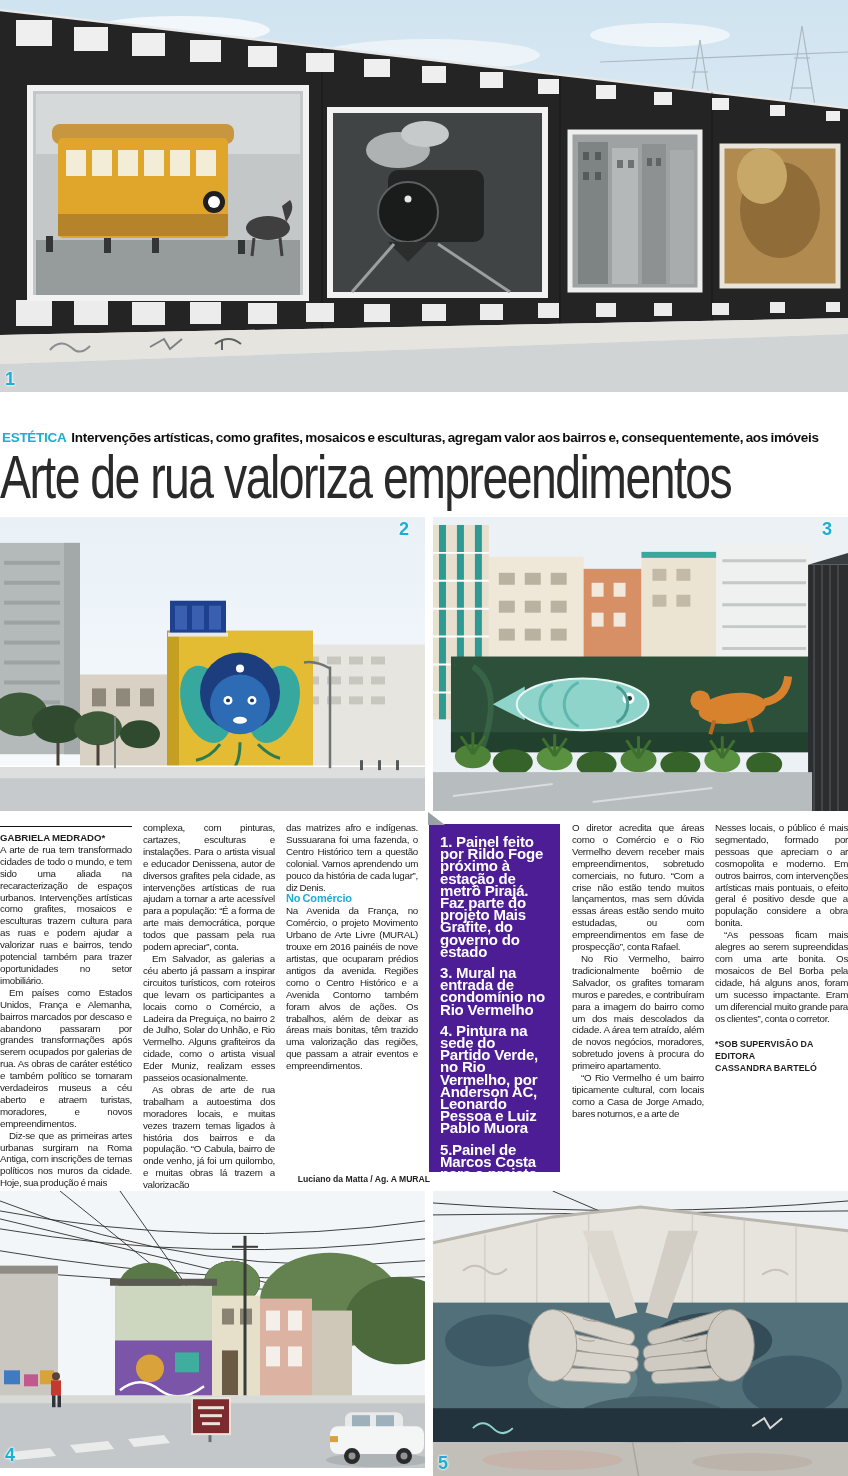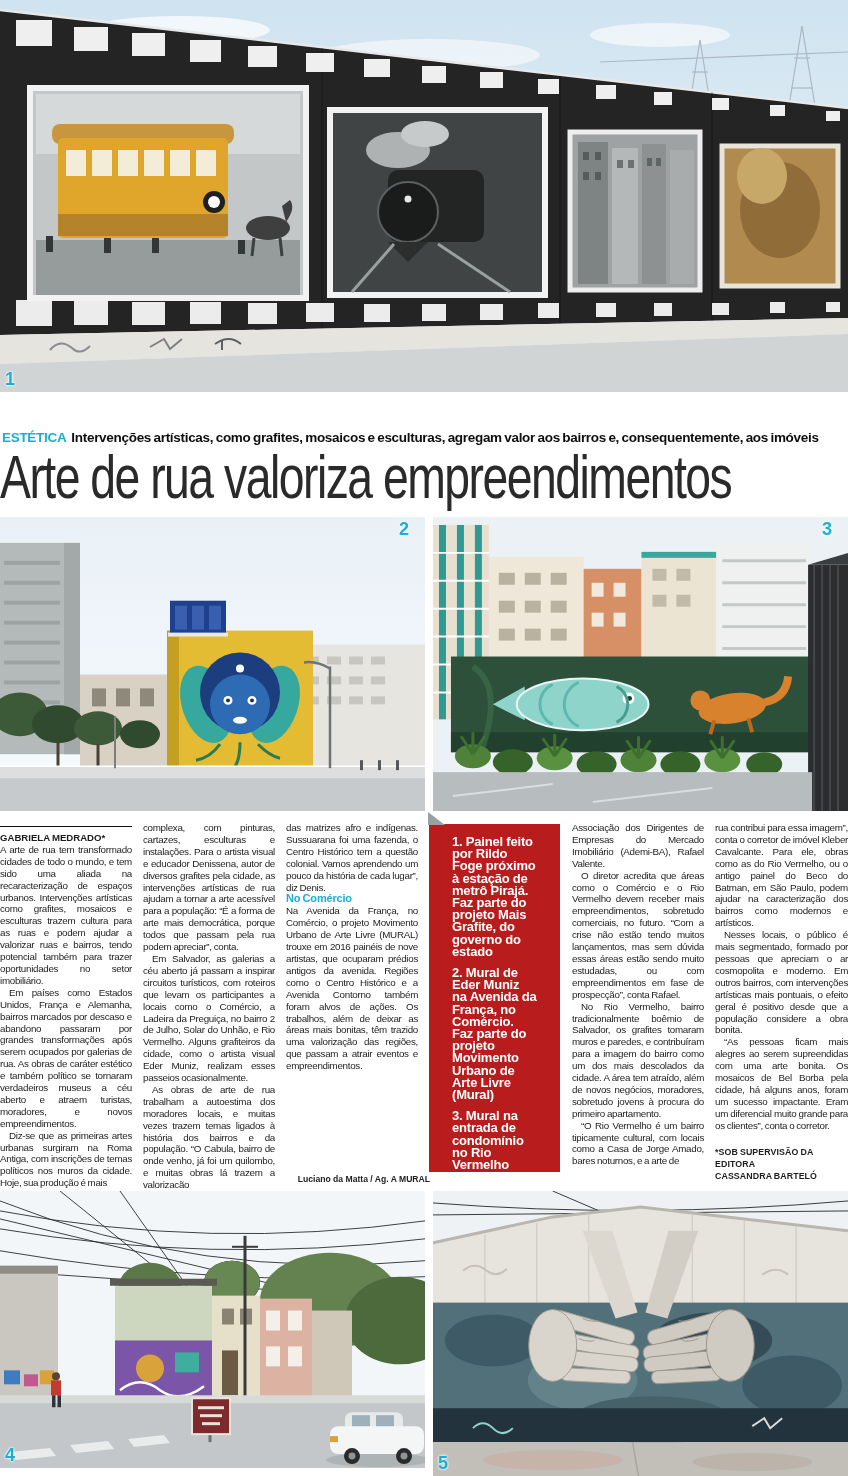--- a/index.html
+++ b/index.html
@@ -33,23 +33,23 @@
   .c2{left:143px;width:132px;}
   .c3{left:286px;width:132px;}
   .c5{left:572px;width:132px;}
   .c6{left:715px;width:133px;}
   .byline-rule{border:0;border-top:1.6px solid #111;margin:4px 0 5px;}
   .byline{font-weight:bold;font-size:9.6px;letter-spacing:0;margin:0 0 10px;}
   .subhead{color:#1bafd3;font-weight:bold;font-size:11px;margin:7px 0 1px;letter-spacing:-0.2px;text-align:left;}
   .footnote{margin-top:14px;font-weight:bold;font-size:8.8px;line-height:12px;letter-spacing:0.1px;text-align:left;}
   .footnote p{margin:0;text-indent:0 !important;}
 
-  .capbox{position:absolute;left:429px;top:824px;width:131px;height:348px;background:#b91c1c;
-          color:#ffffff;font-weight:bold;font-size:13px;line-height:12.2px;letter-spacing:-0.2px;
-          padding:12px 23px;box-sizing:border-box;}
+  .capbox{position:absolute;left:429px;top:824px;width:131px;height:348px;background:#4c1d95;
+          color:#ffffff;font-weight:bold;font-size:15px;line-height:12.2px;letter-spacing:-0.2px;
+          padding:12px 11px;box-sizing:border-box;}
   .capbox p{margin:0 0 9px;}
   .fold{position:absolute;left:-1px;top:-12px;width:0;height:0;
         border-bottom:13px solid #9aa1a6;border-right:17px solid transparent;}
 
   .credit{position:absolute;left:180px;top:1174px;width:250px;text-align:right;
           font-weight:bold;font-size:8.6px;color:#222;letter-spacing:0;}
 </style>
 </head>
 <body>
 
@@ -400,39 +400,36 @@
     <p class="subhead">No Comércio</p>
     <div>
         <p>Na Avenida da França, no Comércio, o projeto Movimento Urbano de Arte Livre (MURAL) trouxe em 2016 painéis de nove artistas, que ocuparam prédios antigos da avenida. Regiões como o Centro Histórico e a Avenida Contorno também foram alvos de ações. Os trabalhos, além de deixar as áreas mais bonitas, têm trazido uma valorização das regiões, que passam a atrair eventos e empreendimentos.</p>
       </div>
   </div>
 
   <div class="capbox">
     <span class="fold"></span>
     <div>
         <p>1. Painel feito por Rildo Foge próximo à estação de metrô Pirajá. Faz parte do projeto Mais Grafite, do governo do estado</p>
-        <p>2. Mural de Eder Muniz na Avenida da França, no Comércio. Faz parte do projeto Movimento Urbano de Arte Livre (Mural)</p>
         <p>3. Mural na entrada de condomínio no Rio Vermelho</p>
         <p>4. Pintura na sede do Partido Verde, no Rio Vermelho, por Anderson AC, Leonardo Pessoa e Luiz Pablo Muora</p>
         <p>5.Painel de Marcos Costa para o projeto Mural no Comércio</p>
       </div>
   </div>
 
   <div class="col c5">
     <div>
-        <p>Associação dos Dirigentes de Empresas do Mercado Imobiliário (Ademi-BA), Rafael Valente.</p>
         <p>O diretor acredita que áreas como o Comércio e o Rio Vermelho devem receber mais empreendimentos, sobretudo comerciais, no futuro. “Com a crise não estão tendo muitos lançamentos, mas sem dúvida essas áreas estão sendo muito estudadas, ou com empreendimentos em fase de prospecção”, conta Rafael.</p>
         <p>No Rio Vermelho, bairro tradicionalmente boêmio de Salvador, os grafites tomaram muros e paredes, e contribuíram para a imagem do bairro como um dos mais descolados da cidade. A área tem atraído, além de novos negócios, moradores, sobretudo jovens à procura do primeiro apartamento.</p>
         <p>“O Rio Vermelho é um bairro tipicamente cultural, com locais como a Casa de Jorge Amado, bares noturnos, e a arte de</p>
       </div>
   </div>
 
   <div class="col c6">
     <div>
-        <p>rua contribui para essa imagem”, conta o corretor de imóvel Kleber Cavalcante. Para ele, obras como as do Rio Vermelho, ou o antigo painel do Beco do Batman, em São Paulo, podem ajudar na caracterização dos bairros como modernos e artísticos.</p>
         <p>Nesses locais, o público é mais segmentado, formado por pessoas que apreciam o ar cosmopolita e moderno. Em outros bairros, com intervenções artísticas mais pontuais, o efeito geral é positivo desde que a população considere a obra bonita.</p>
         <p>“As pessoas ficam mais alegres ao serem supreendidas com uma arte bonita. Os mosaicos de Bel Borba pela cidade, há alguns anos, foram um sucesso impactante. Eram um diferencial muito grande para os clientes”, conta o corretor.</p>
       </div>
     <div class="footnote">
         <p>*SOB SUPERVISÃO DA EDITORA</p>
         <p>CASSANDRA BARTELÓ</p>
       </div>
   </div>
 
   <div class="credit">Luciano da Matta / Ag. A MURAL</div>

